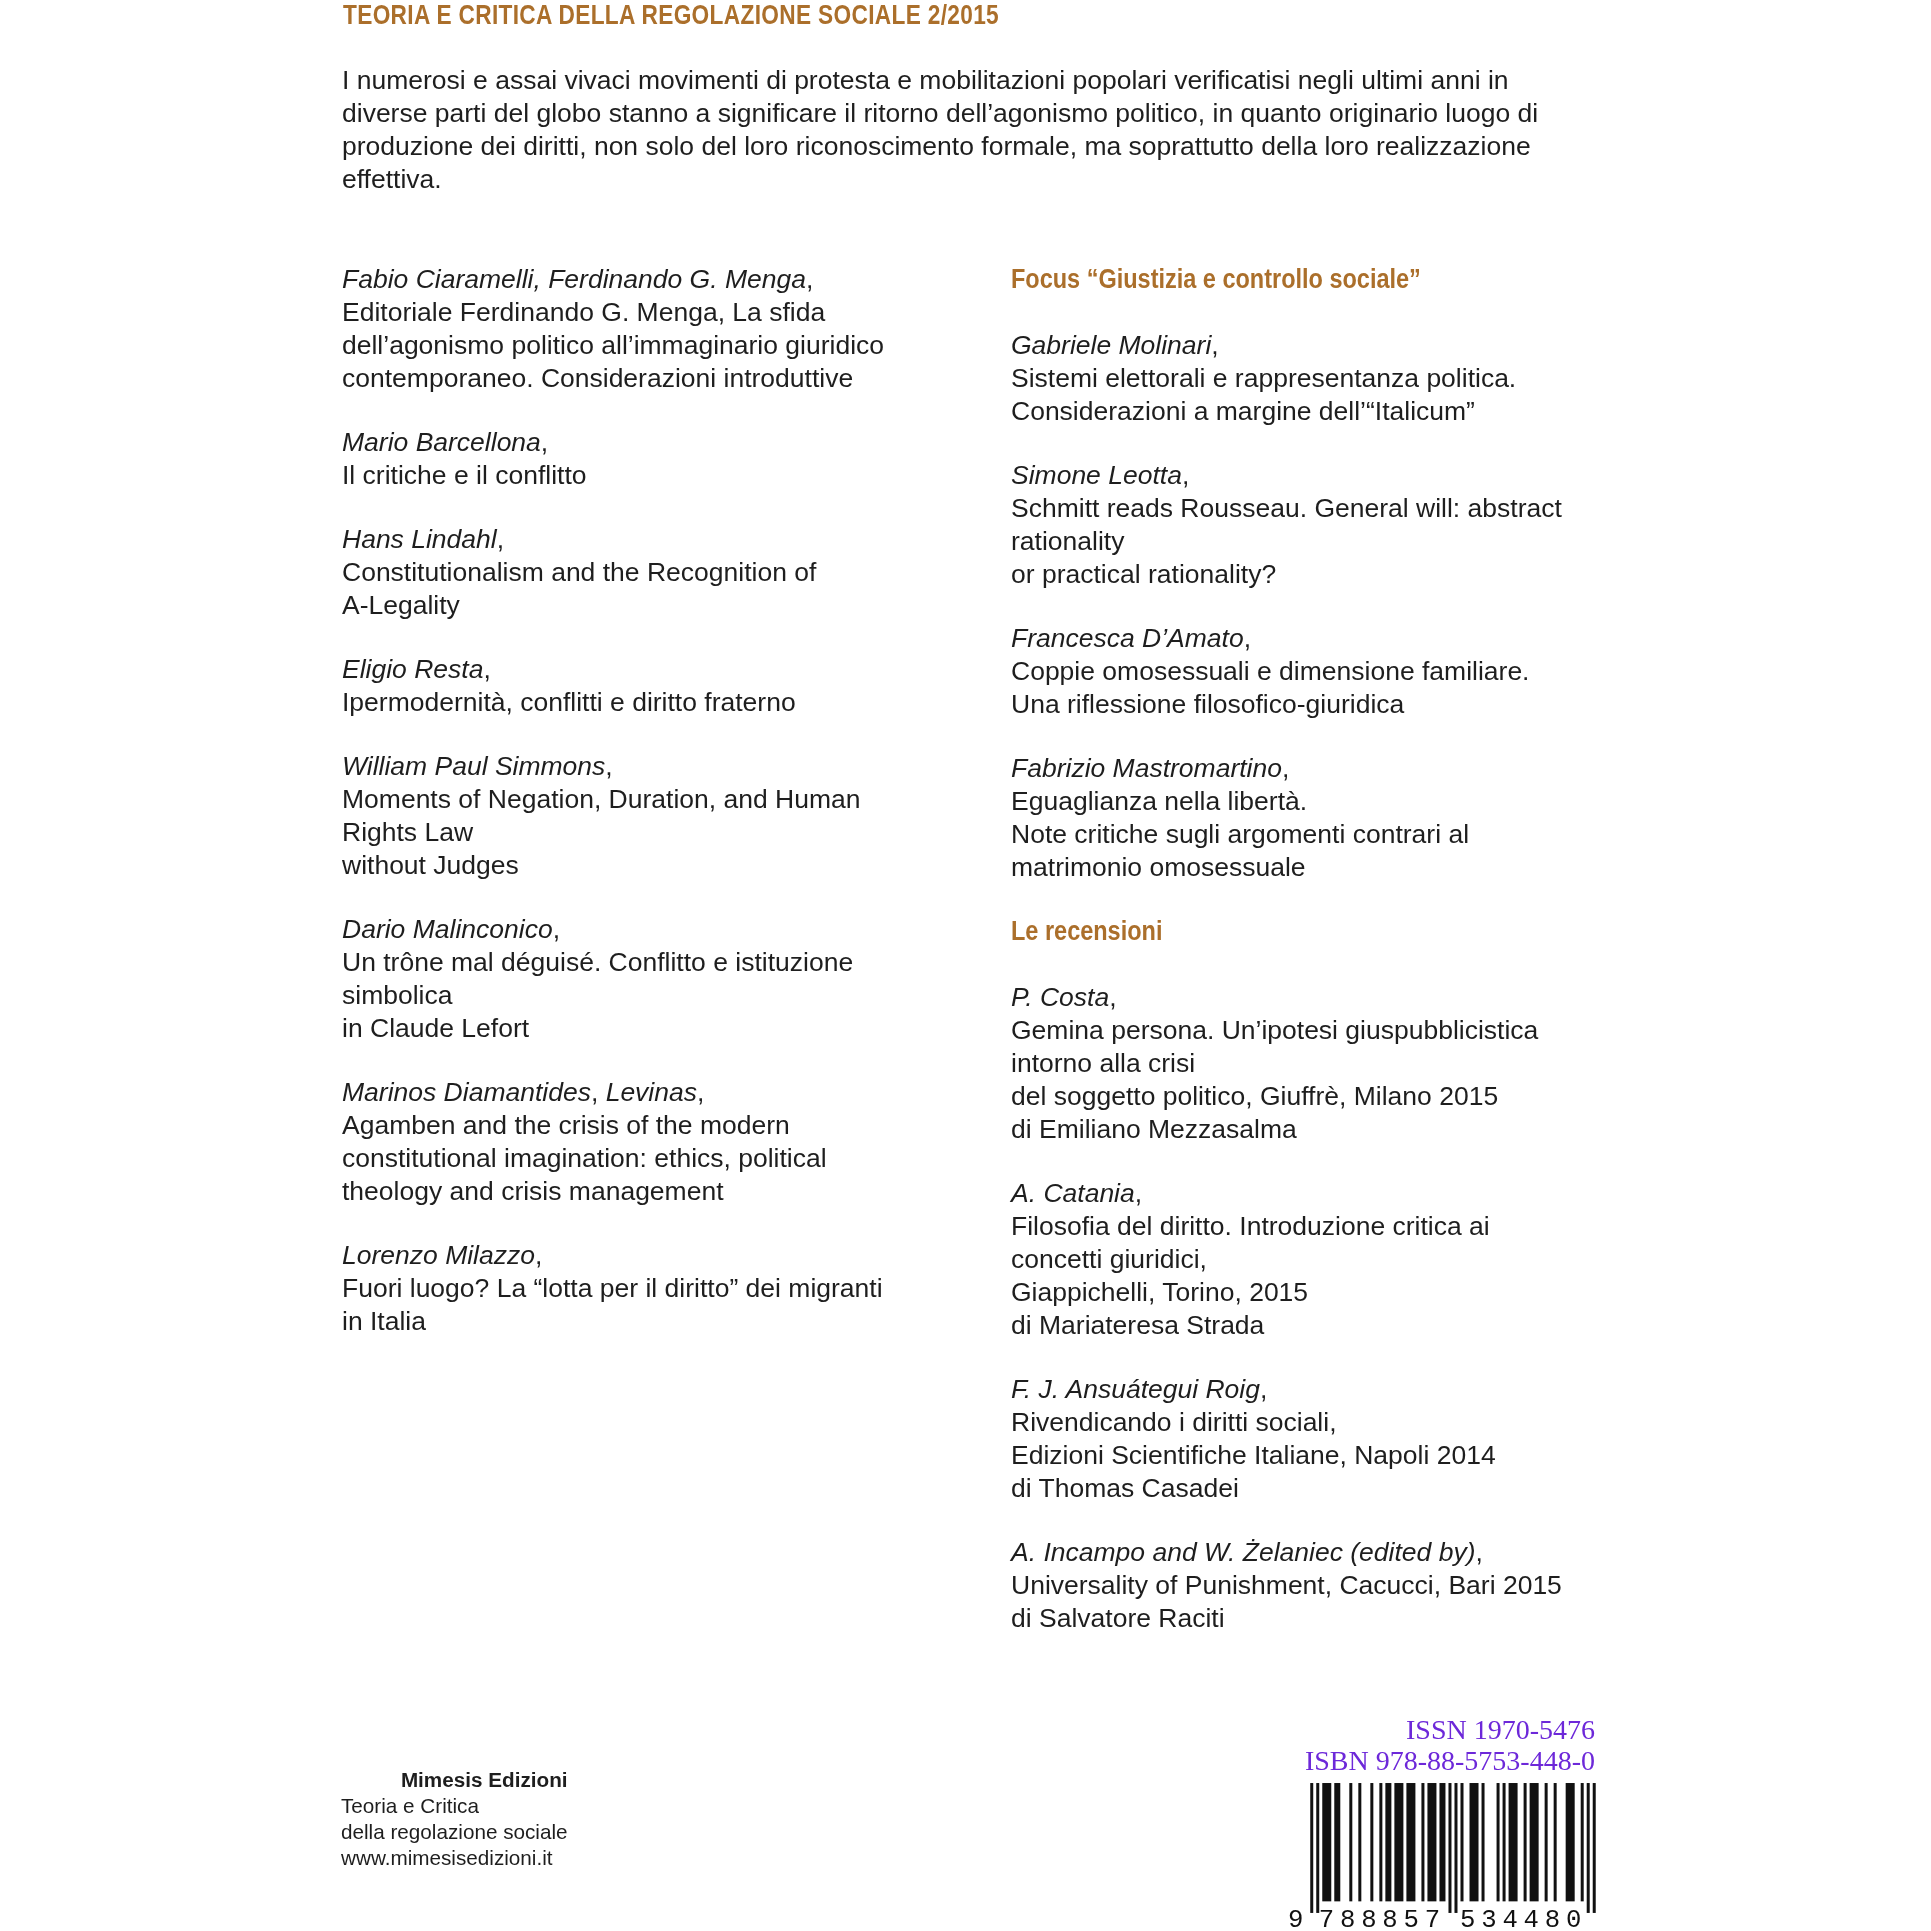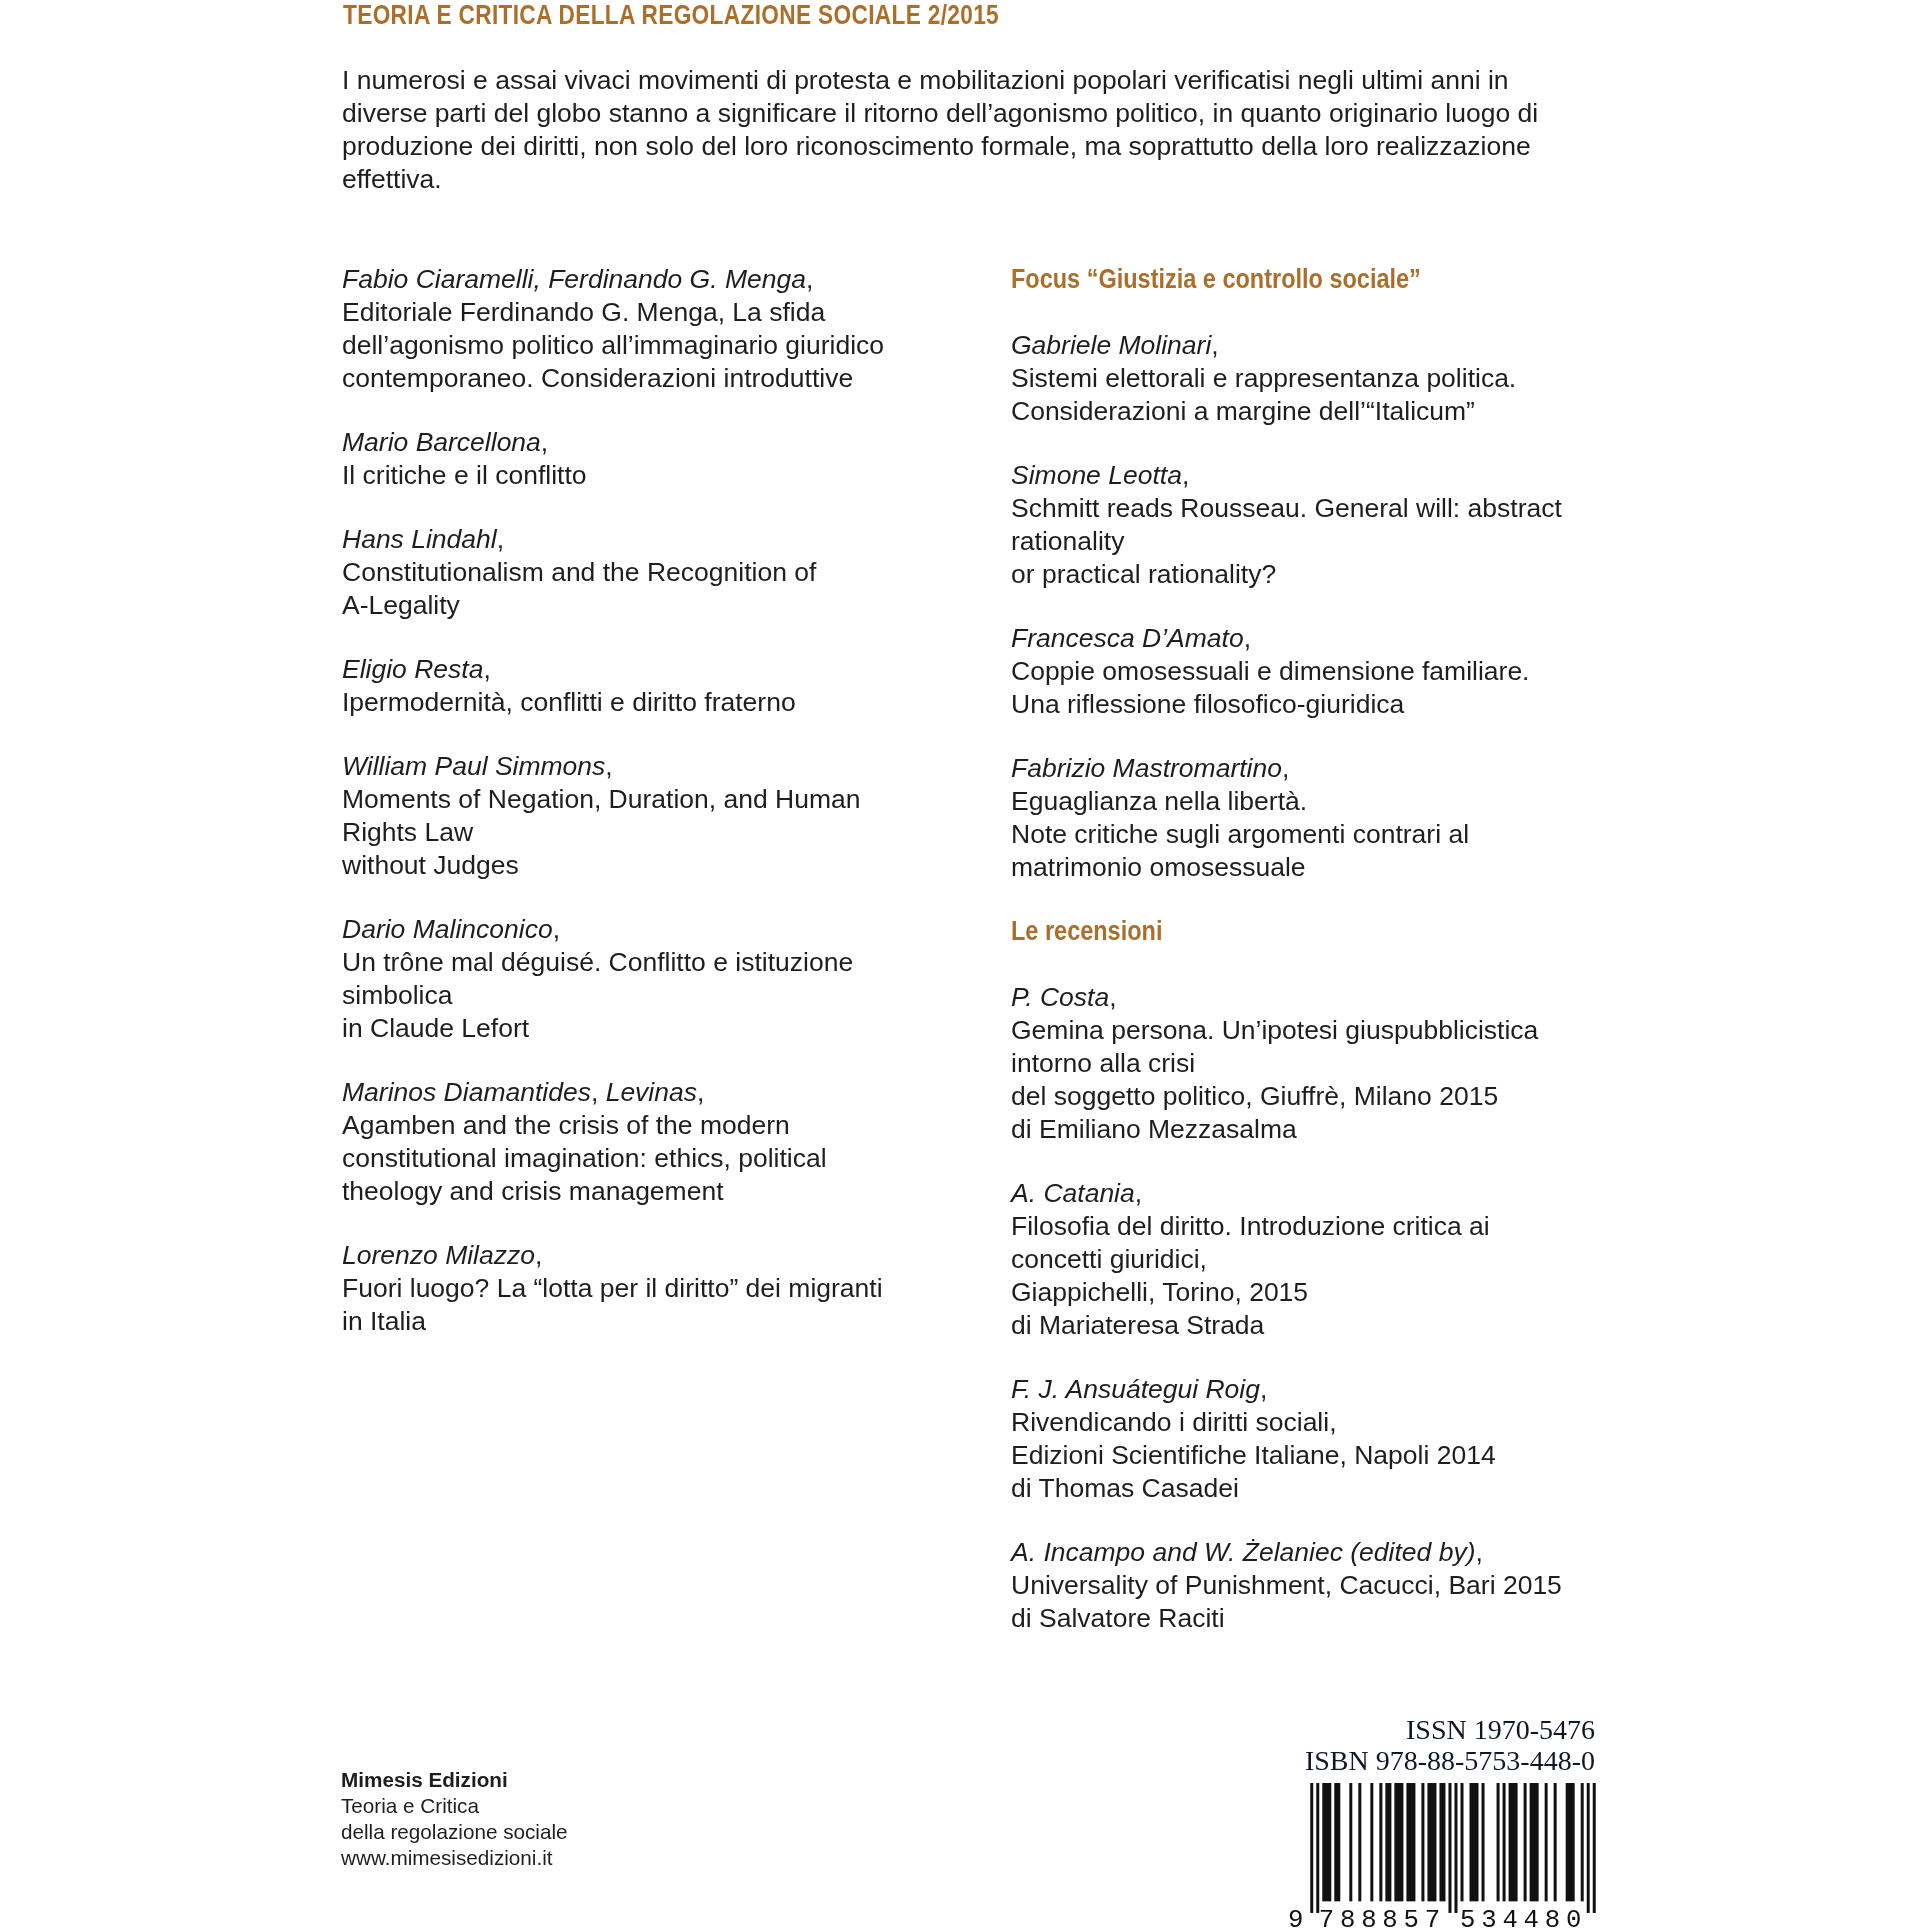--- a/index.html
+++ b/index.html
@@ -43,31 +43,31 @@
     font-weight: bold;
     font-size: 27px;
     margin-bottom: 33px;
     white-space: nowrap;
     transform: scaleX(0.87); transform-origin: left top;
   }
   .imprint {
     position: absolute; left: 341px; top: 1767px;
     font-size: 20.7px; line-height: 26px;
   }
-  .imprint .publisher { font-weight: bold; }
+  .imprint .publisher { font-weight: bold; text-align: right; }
   .price {
     position: absolute; left: 341px; top: 1969px;
     font-size: 28px; line-height: 31px;
   }
   .codes {
     position: absolute; right: 337px; top: 1714px;
     text-align: right;
     font-family: "Liberation Serif", serif;
     font-size: 28px; line-height: 31px;
-    color: #0f172a;
+    color: #6d28d9;
   }
   .barcode-wrap {
     position: absolute; left: 1273px; top: 1783px;
     width: 331px; height: 149px;
   }
   .barcode-wrap svg { display: block; }
 </style>
 </head>
 <body>
 

